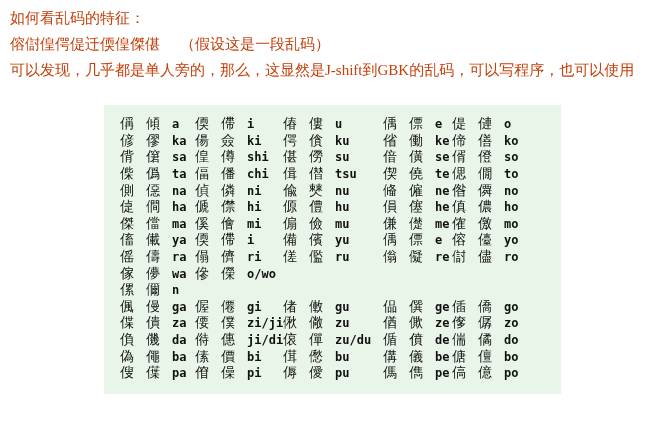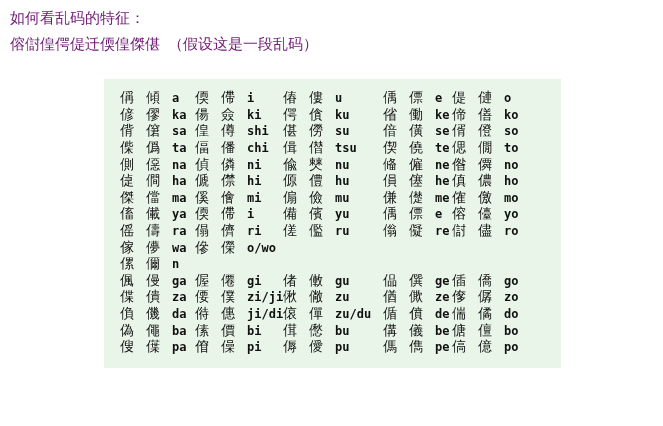--- a/index.html
+++ b/index.html
@@ -4,24 +4,24 @@
 <style>
   html,body{margin:0;padding:0;}
   body{
     width:663px;height:426px;overflow:hidden;
     background:#ffffff;
     font-family:"Liberation Serif","DejaVu Serif",serif;
   }
   .para{
     padding:5px 0 0 10px;
     font-size:15px;line-height:26px;
-    color:#701a75;
+    color:#c2410c;
   }
   .para p{margin:0;white-space:nowrap;}
-  .note-gap{margin-left:8px;}
+  .note-gap{margin-left:20px;}
   .kana-table{
     margin:22px 0 0 104px;
     width:457px;box-sizing:border-box;
     background:#eaf5ea;
     padding:11px 0 12px 16px;
   }
   .k-row{
     display:grid;
     grid-template-columns:75px 88px 100px 69px 1fr;
     height:16.6px;align-items:center;
@@ -39,20 +39,21 @@
   }
 </style>
 </head>
 <body>
 
 <div class="page">
 
   <div class="para">
     <p>如何看乱码的特征：</p>
     <p><span>傛傠偟偔偍迁偄偟傑偡</span><span class="note-gap">（假设这是一段乱码）</span></p>
+    <p>可以发现，几乎都是单人旁的，那么，这显然是J-shift到GBK的乱码，可以写程序，也可以使用</p>
   </div>
 
   <div class="kana-table" id="kana-table">
       <div class="k-row">
         <div class="k-cell">
           <span class="g-char">偁</span>
           <span class="g-char">傾</span>
           <span class="romaji">a</span>
         </div>
         <div class="k-cell">

